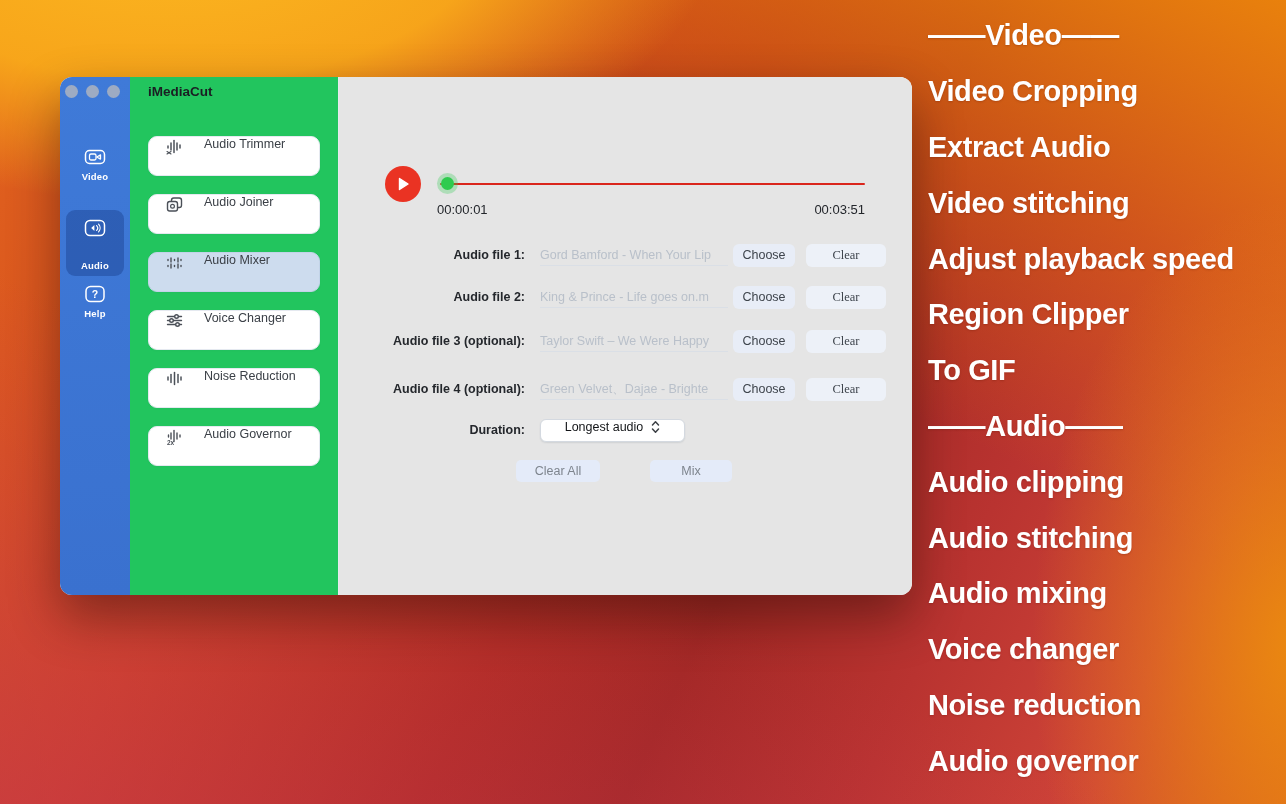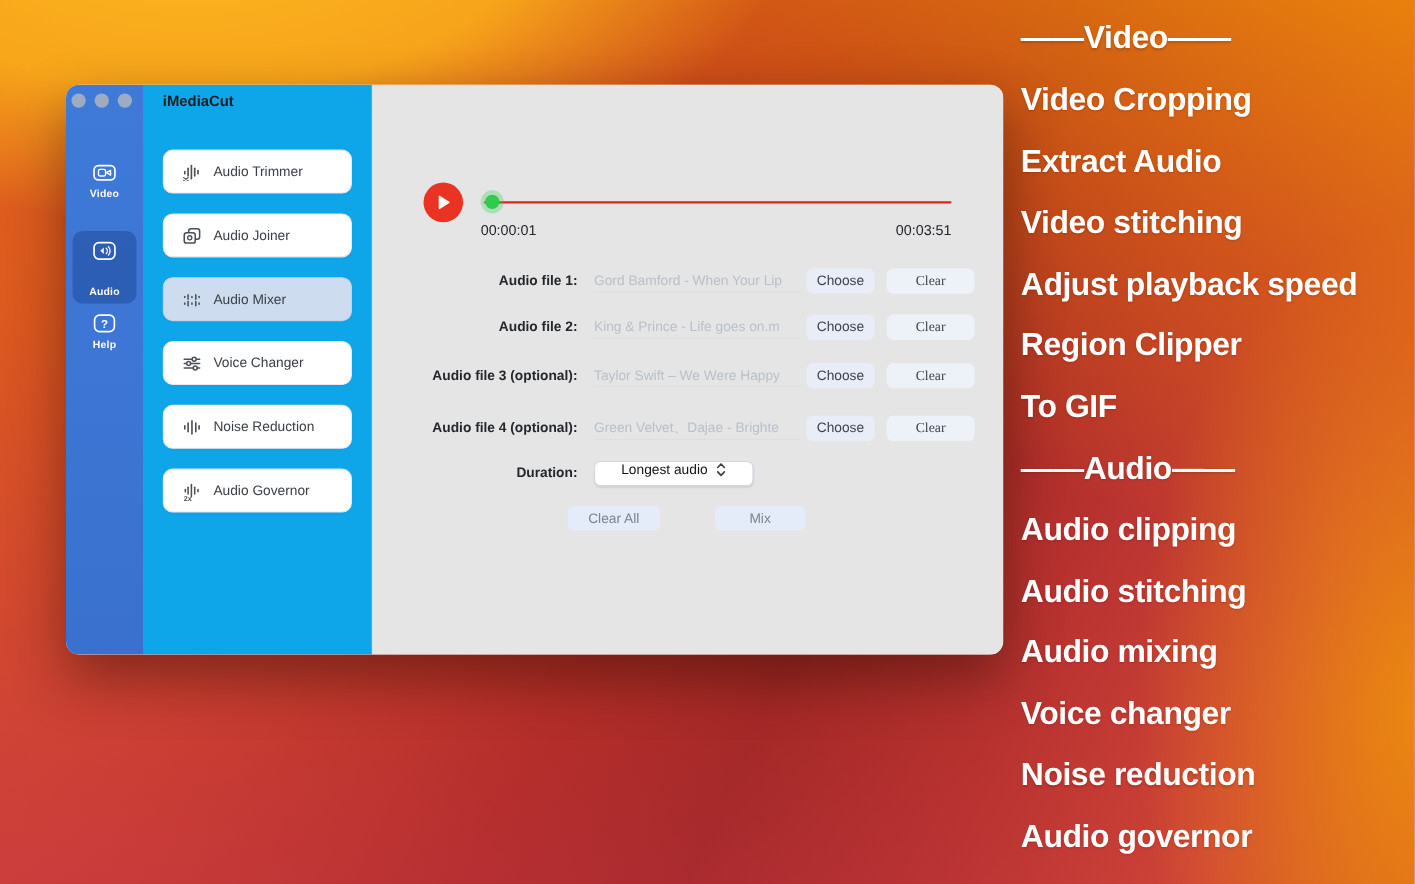--- a/index.html
+++ b/index.html
@@ -35,27 +35,27 @@
     display:flex; flex-direction:column; align-items:center; gap:2px;
     border-radius:9px; cursor:default;
   }
   .nav-item.selected { background:rgba(12,42,115,0.32); }
   .nav-icon { width:24px; height:24px; display:block; }
   .nav-label { color:#fff; font-size:9.5px; font-weight:700; letter-spacing:0.2px; }
 
   
   .panel {
     position:relative; width:209px; flex:0 0 209px;
-    background:#0ea5e9; border-right:1px solid #e6e9ee;padding-left:43px;
+    background:#22c55e; border-right:1px solid #e6e9ee;padding-left:43px;
   }
   .panel-title { position:absolute; left:18px; top:7px; font-size:13.5px; font-weight:700; color:#1b1e23; }
   .tool-btn {
     position:absolute; left:18px; width:172px; height:40px;
     background:#fff; border:1px solid #e5e9f0; border-radius:9px;
-    display:flex; align-items:center; gap:10px; padding-left:16px;
+    display:flex; align-items:flex-start; gap:20px; padding-left:16px;
     box-shadow:0 1px 2px rgba(80,90,110,0.05); cursor:default;
   }
   .tool-btn.selected { background:#cddcee; border-color:#c2d3e8; }
   .tool-icon { width:19px; height:19px; flex:0 0 19px; }
   .tool-label { font-size:12.5px; color:#3b4047; }
 
   
   .main { position:relative; flex:1; background:#e5e5e5; }
   .play-btn {
     position:absolute; left:46px; top:89px; width:36px; height:36px;

